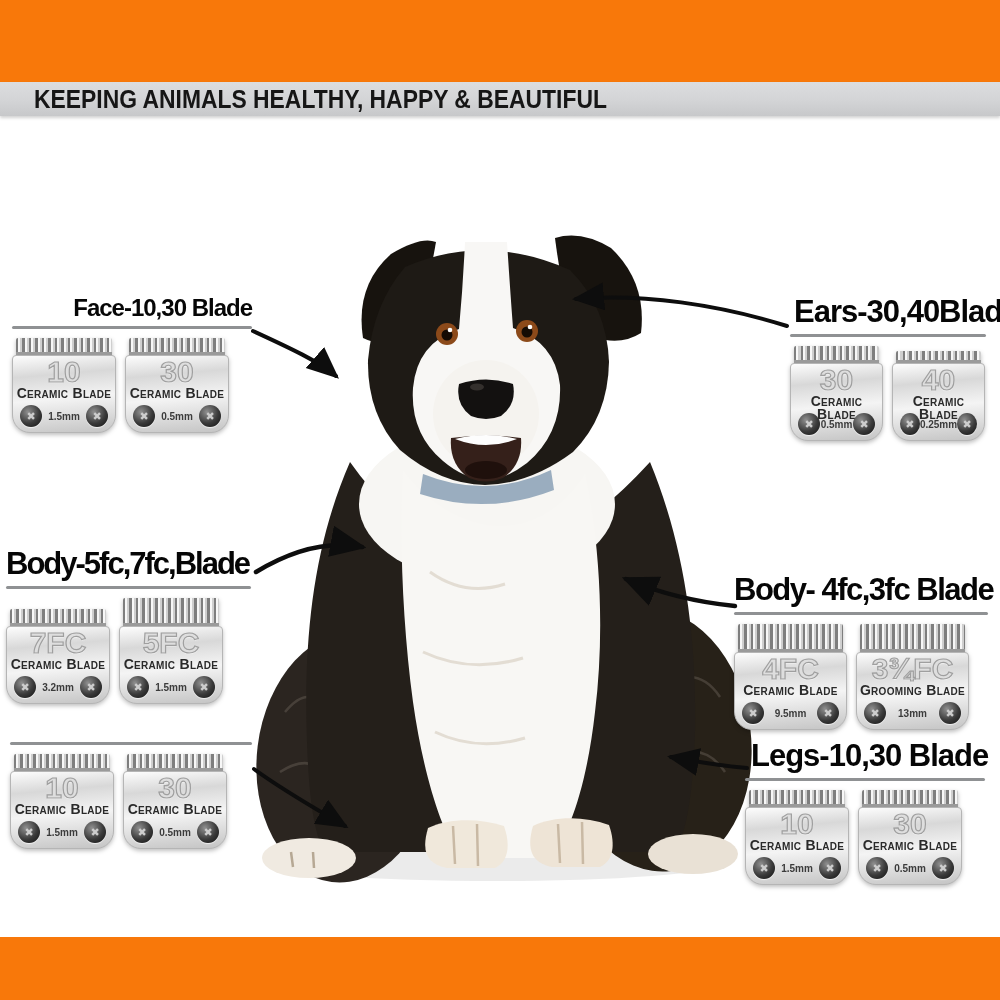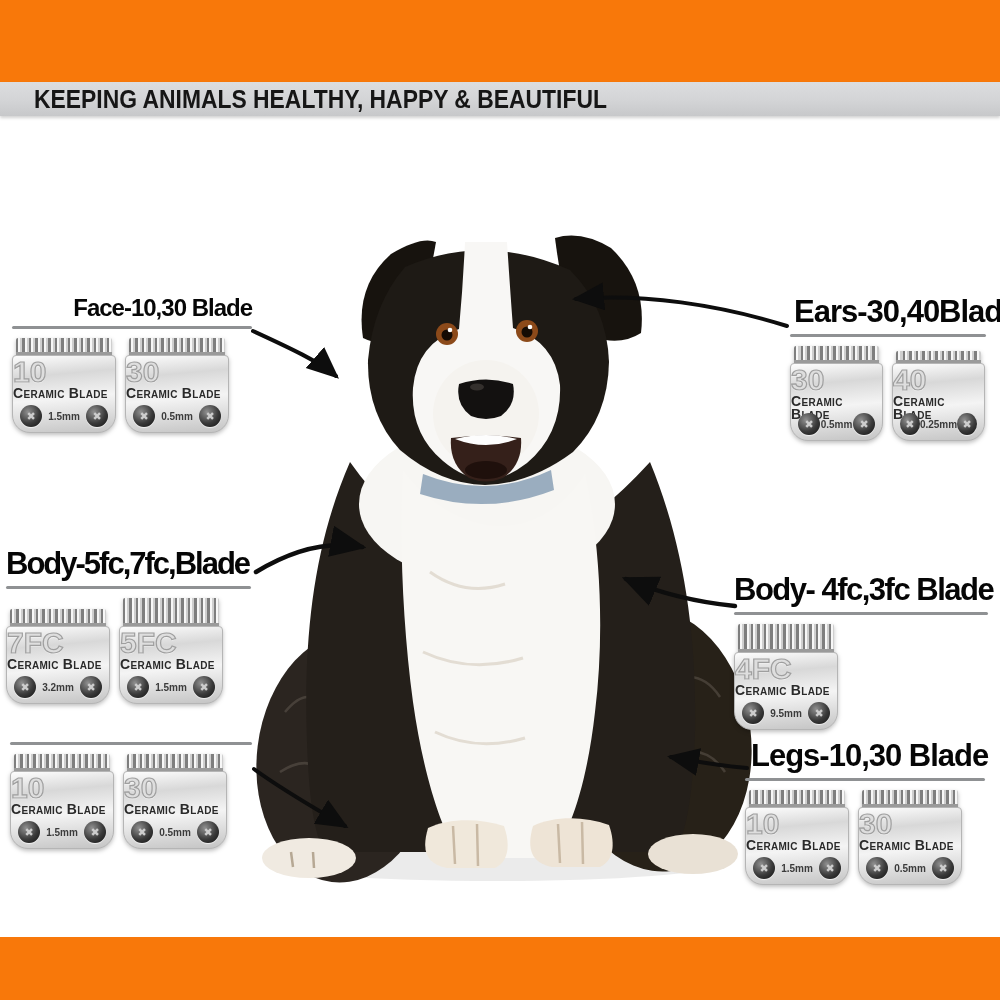--- a/index.html
+++ b/index.html
@@ -31,32 +31,32 @@
   #g-face{left:12px;top:294px;width:240px;}        #g-face .gtitle{font-size:24px;text-align:right;}
   #g-ears{left:790px;top:294px;width:196px;}       #g-ears .gtitle{font-size:31px;margin-left:4px;}
   #g-body-left{left:6px;top:546px;width:245px;}    #g-body-left .gtitle{font-size:31px;letter-spacing:-2px;}
   #g-body-right{left:734px;top:572px;width:254px;} #g-body-right .gtitle{font-size:31px;letter-spacing:-1.5px;}
   #g-nail{left:10px;top:738px;width:242px;}        #g-nail .gtitle{font-size:31px;}
   #g-legs{left:745px;top:738px;width:240px;}       #g-legs .gtitle{font-size:31px;margin-left:6px;}
 
   
   .blade{width:104px;filter:drop-shadow(0 2px 2px rgba(0,0,0,.25));}
   #g-ears .blade{width:93px;}
-  #g-body-right .blade{width:104px;}
+  #g-body-right .blade{width:113px;}
   .teeth{
     height:14px;margin:0 4px;
     background:repeating-linear-gradient(90deg,#7e7e7e 0 2.5px,#f7f7f7 2.5px 4.5px,#cfcfcf 4.5px 6.5px);
     border-bottom:3px solid #9a9a9a;border-radius:2px 2px 0 0;
   }
   .blade.t-long .teeth{height:25px;}
   .blade.t-fine .teeth{height:9px;}
   .bbody{
     height:76px;border:1px solid #b5b5b5;border-radius:4px 4px 18px 18px;
     background:linear-gradient(175deg,#fdfdfd 0%,#d8d8d8 26%,#f4f4f4 55%,#c4c4c4 100%);
-    position:relative;text-align:left;
+    position:relative;text-align:center;
   }
   .bnum{
     font-size:30px;font-weight:bold;line-height:30px;margin-top:1px;
     color:#dedede;-webkit-text-stroke:1.2px #9f9f9f;text-shadow:0 1px 1px #ffffff;
   }
   .btype{font-variant:small-caps;font-weight:bold;font-size:14px;color:#2a2a2a;line-height:13px;letter-spacing:.3px;}
   .brow{
     position:absolute;left:0;right:0;bottom:5px;
     display:flex;align-items:center;justify-content:space-between;padding:0 7px;
   }
@@ -247,20 +247,32 @@
       <div class="bbody">
         <div class="bnum">4FC</div>
         <div class="btype">Ceramic Blade</div>
         <div class="brow">
           <span class="screw"></span>
           <span class="bmm">9.5mm</span>
           <span class="screw"></span>
         </div>
       </div>
     </div>
+    <div class="blade t-long">
+      <div class="teeth"></div>
+      <div class="bbody">
+        <div class="bnum">3¾FC</div>
+        <div class="btype">Grooming Blade</div>
+        <div class="brow">
+          <span class="screw"></span>
+          <span class="bmm">13mm</span>
+          <span class="screw"></span>
+        </div>
+      </div>
+    </div>
   </div>
 </section>
 
 <section class="group" id="g-nail">
   <div class="gline"></div>
   <div class="blades">
     <div class="blade t-std">
       <div class="teeth"></div>
       <div class="bbody">
         <div class="bnum">10</div>

